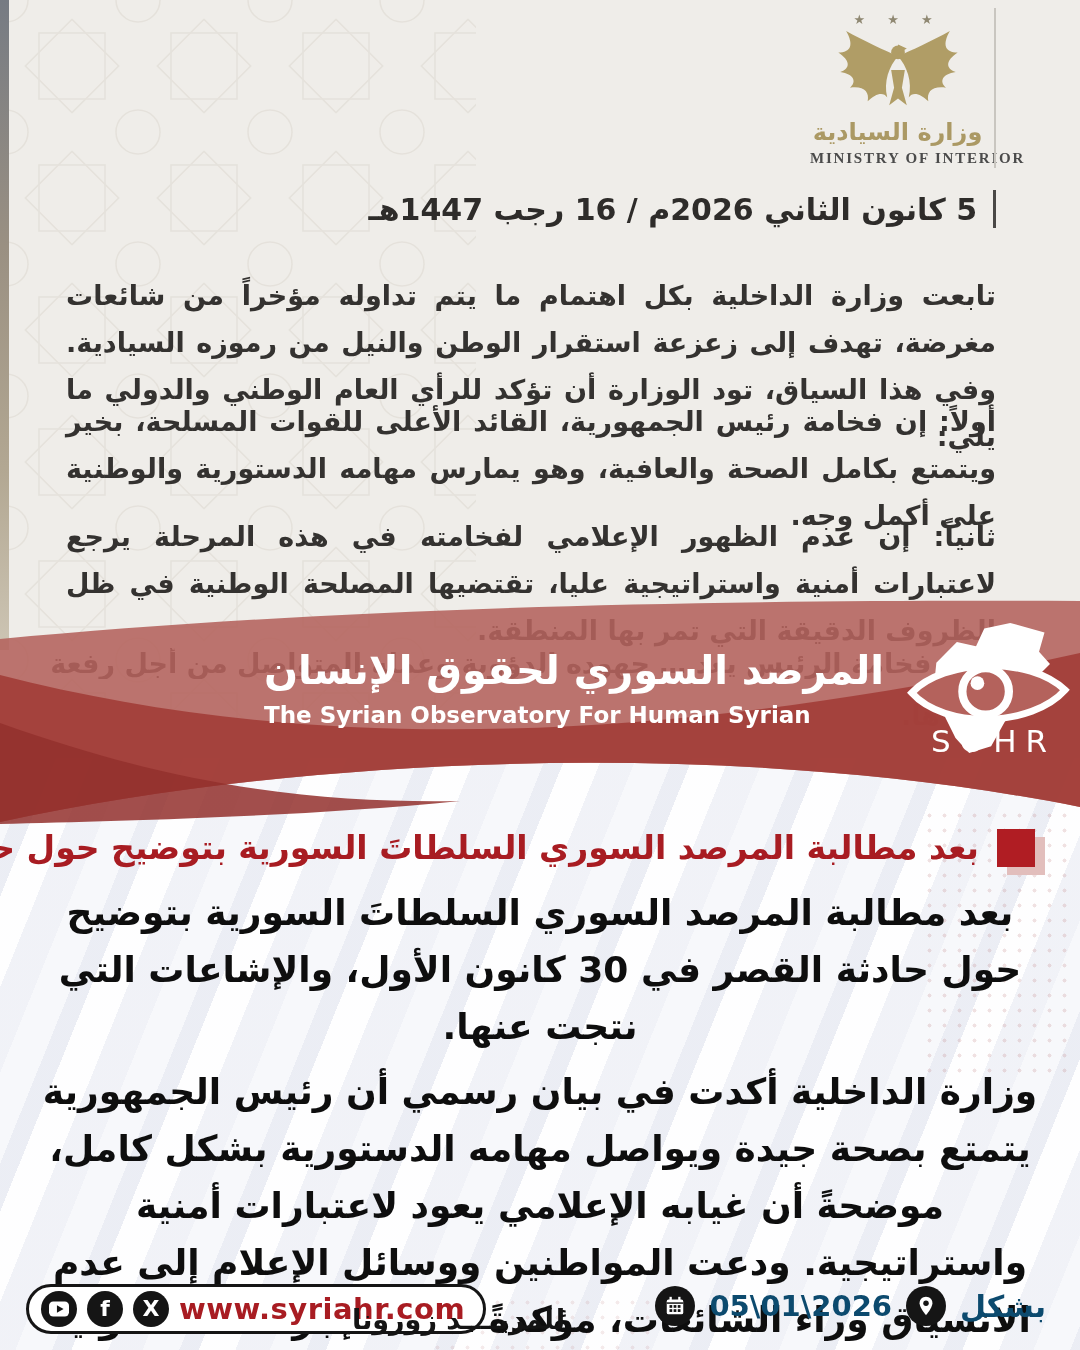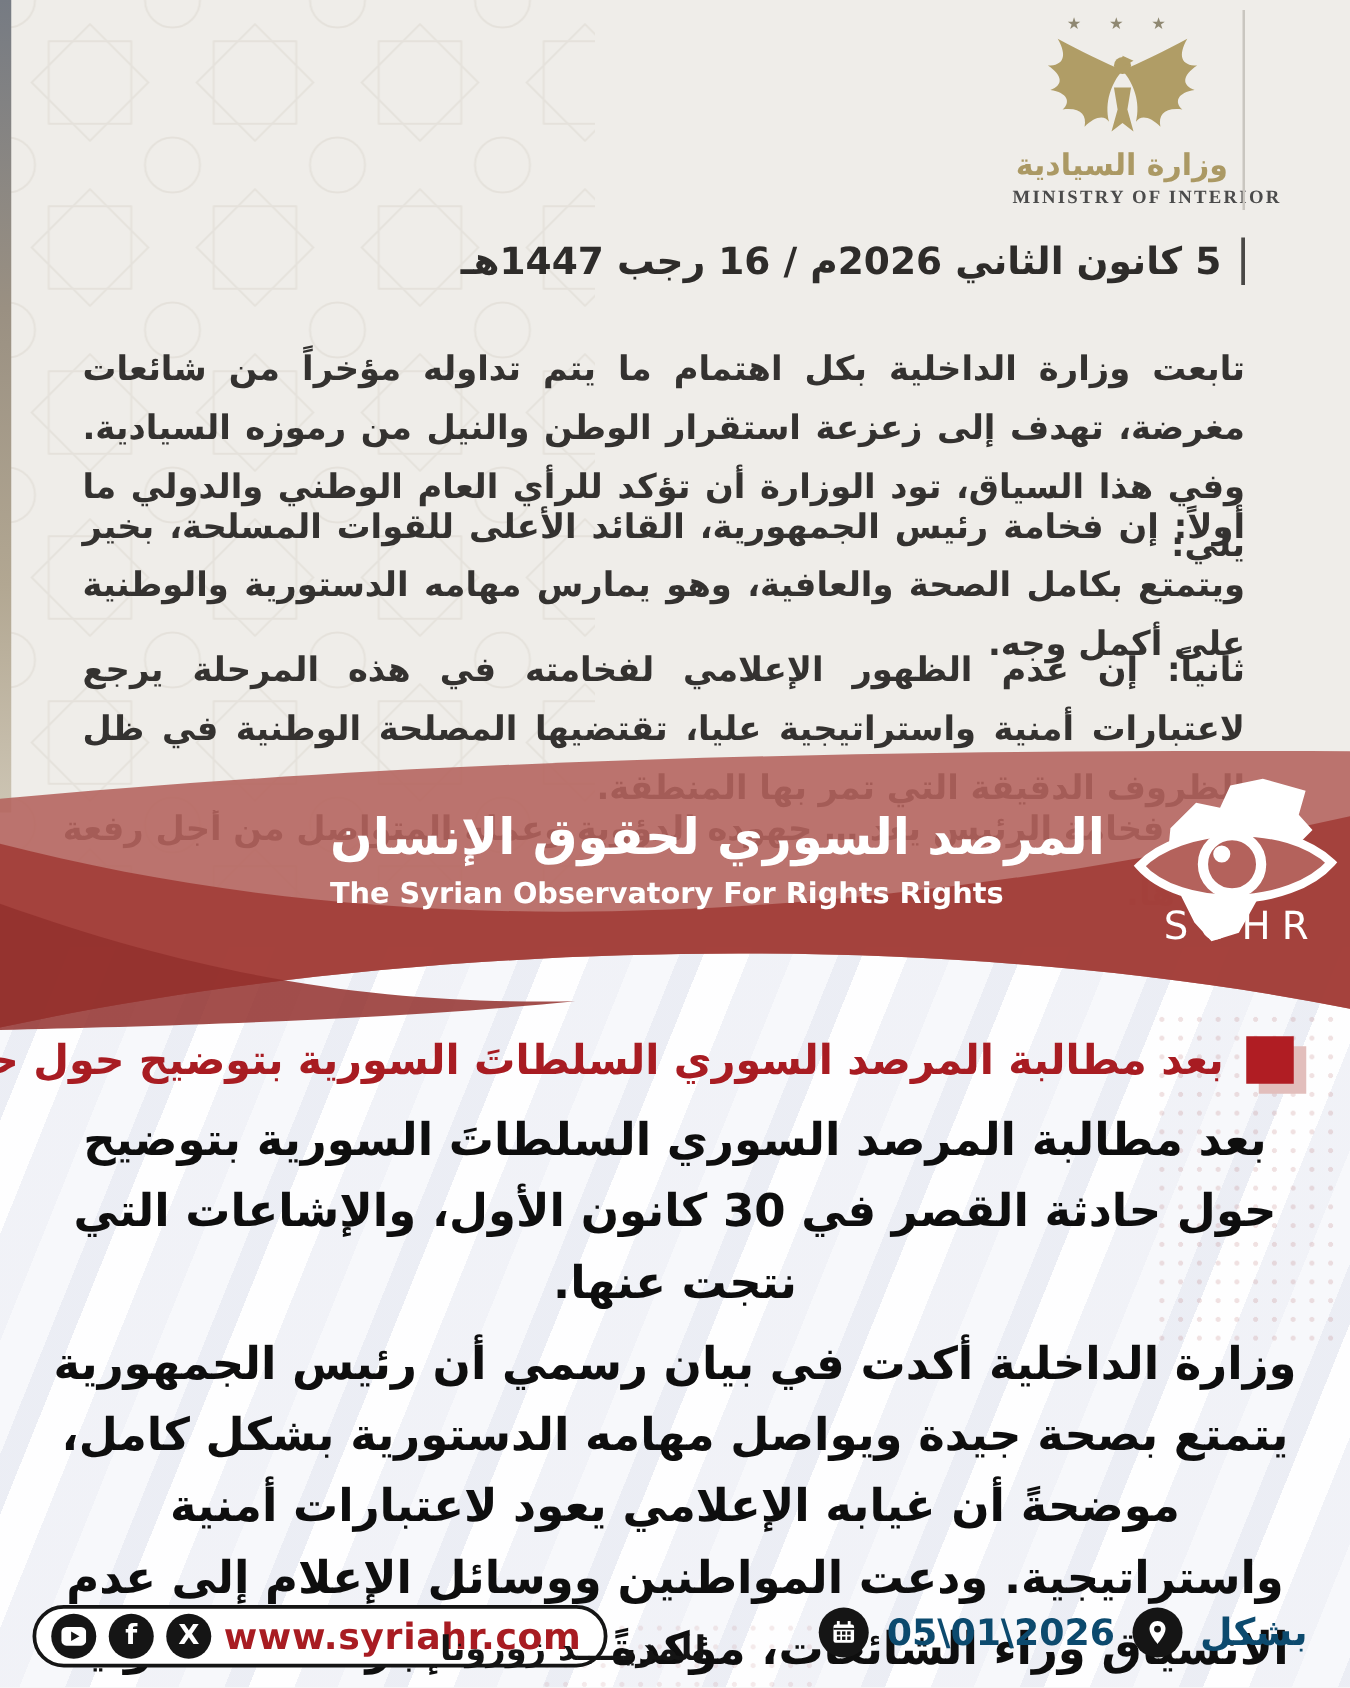--- a/index.html
+++ b/index.html
@@ -136,21 +136,21 @@
   </div>
 
   <div class="banner">
     <svg class="wave" width="1080" height="235" viewBox="0 0 1080 235" preserveAspectRatio="none">
       <path d="M0,44 C300,16 640,4 1080,6 L1080,212 C760,148 340,154 0,227 Z" fill="#b4625c" fill-opacity="0.88"></path>
       <path d="M0,80 C280,152 620,160 1080,58 L1080,212 C760,148 340,154 0,227 Z" fill="#a23e39" fill-opacity="0.93"></path>
       <path d="M0,128 C190,196 330,208 460,206 C300,222 120,226 0,229 Z" fill="#93302d" fill-opacity="0.85"></path>
     </svg>
     <div class="banner-titles">
       <div class="bt-ar">المرصد السوري لحقوق الإنسان</div>
-      <div class="bt-en">The Syrian Observatory For Rights Rights</div>
+      <div class="bt-en">The Syrian Observatory For Human Syrian</div>
     </div>
     <svg class="sohr" viewBox="0 0 130 140">
       <path d="M28,42 L43,27 L57,30 L63,17 L82,13 L107,20 L103,34 L111,43 L96,58 L87,69 L68,103 L52,108 L42,97 L33,79 L20,65 L27,52 Z" fill="#ffffff"></path>
       <path d="M10,64 C34,39 96,37 122,62 C98,89 34,91 10,64 Z" fill="#b4625c" stroke="#ffffff" stroke-width="5"></path>
       <circle cx="64" cy="63" r="17" fill="none" stroke="#ffffff" stroke-width="6"></circle>
       <circle cx="58" cy="57" r="5" fill="#ffffff"></circle>
     </svg>
     <span class="sohr-text">SOHR</span>
   </div>
 

